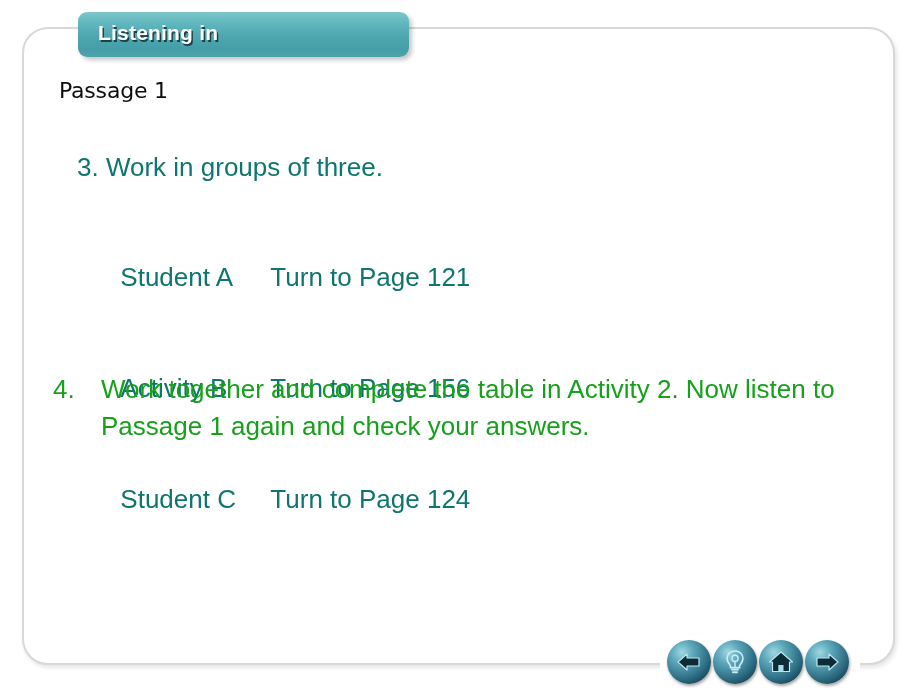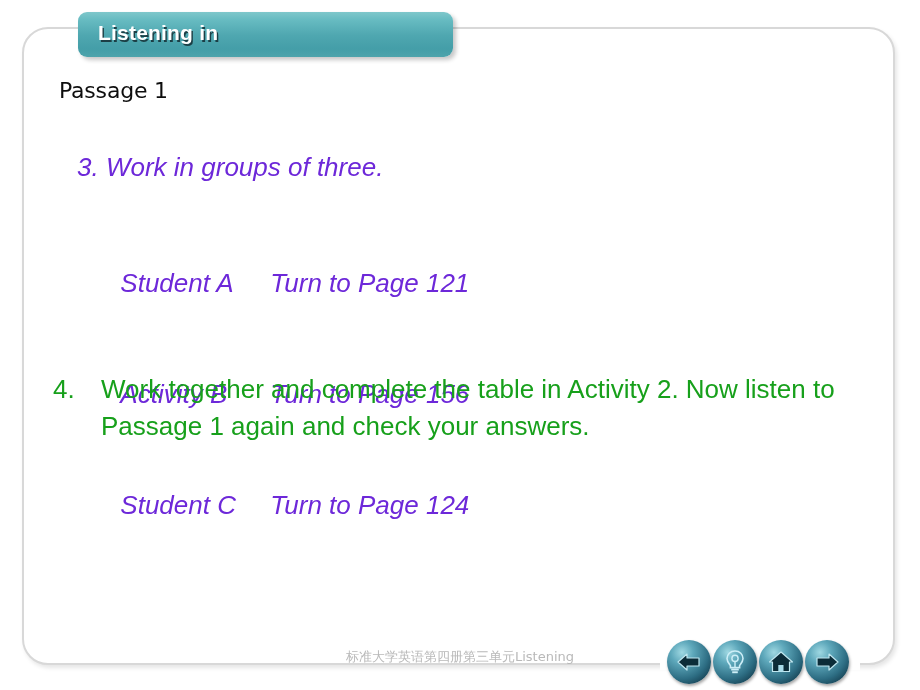--- a/index.html
+++ b/index.html
@@ -45,21 +45,20 @@
     width: 331px;
     height: 45px;
     border-radius: 9px;
     background: linear-gradient(to bottom,
         #7fc7cb 0%,
         #68bcc2 16%,
         #4fa7b0 52%,
         #449ea8 82%,
         #4ea4ac 100%);
     box-shadow: 3px 3px 4px rgba(0,0,0,0.22);
-    padding-left: 44px;
   }
   #banner-label {
     position: absolute;
     left: 20px;
     top: 9px;
     font-family: "Liberation Sans", sans-serif;
     font-size: 21px;
     font-weight: bold;
     color: #ffffff;
     letter-spacing: 0.2px;
@@ -75,36 +74,35 @@
     font-family: "DejaVu Sans", sans-serif;
     font-size: 22px;
     font-weight: 400;
     color: #0d0d0d;
     letter-spacing: -0.2px;
     white-space: nowrap;
   }
 
   .green-block {
     position: absolute;
-    color: #6d28d9;
-    font-family: "Liberation Sans", sans-serif;
-    font-style: italic;
+    color: #0f766e;
+    font-family: "Liberation Sans", sans-serif;
     font-size: 26px;
     line-height: 37px;
     white-space: nowrap;
   }
 
   #item3 {
     left: 77px;
     top: 149px;
   }
 
   #student-list {
     left: 77px;
-    top: 228px;
+    top: 222px;
   }
   .student-row {
     display: block;
     white-space: pre;
   }
   .student-label {
     display: inline-block;
     width: 150px;
   }
 
@@ -213,21 +211,20 @@
   </div>
 
   <div id="item4">
     <div id="item4-wrap">
       <span class="num">4.</span><span class="body">Work together and complete the table in Activity 2. Now listen to Passage 1 again and check your answers.</span>
     </div>
   </div>
 
   <div class="frame-bottom-mask"></div>
 
-  <div id="footer-text">标准大学英语第四册第三单元Listening</div>
 
   <div id="navbar">
 
     <div class="nav-btn">
       <span>
         <svg width="26" height="20" viewBox="0 0 26 20">
           <path d="M11 2 L2 10 L11 18 L11 14 L23 14 L23 6 L11 6 Z" fill="#0c2c38" stroke="#bfe6ef" stroke-width="1.2" stroke-linejoin="round"></path>
         </svg>
       </span>
     </div>

